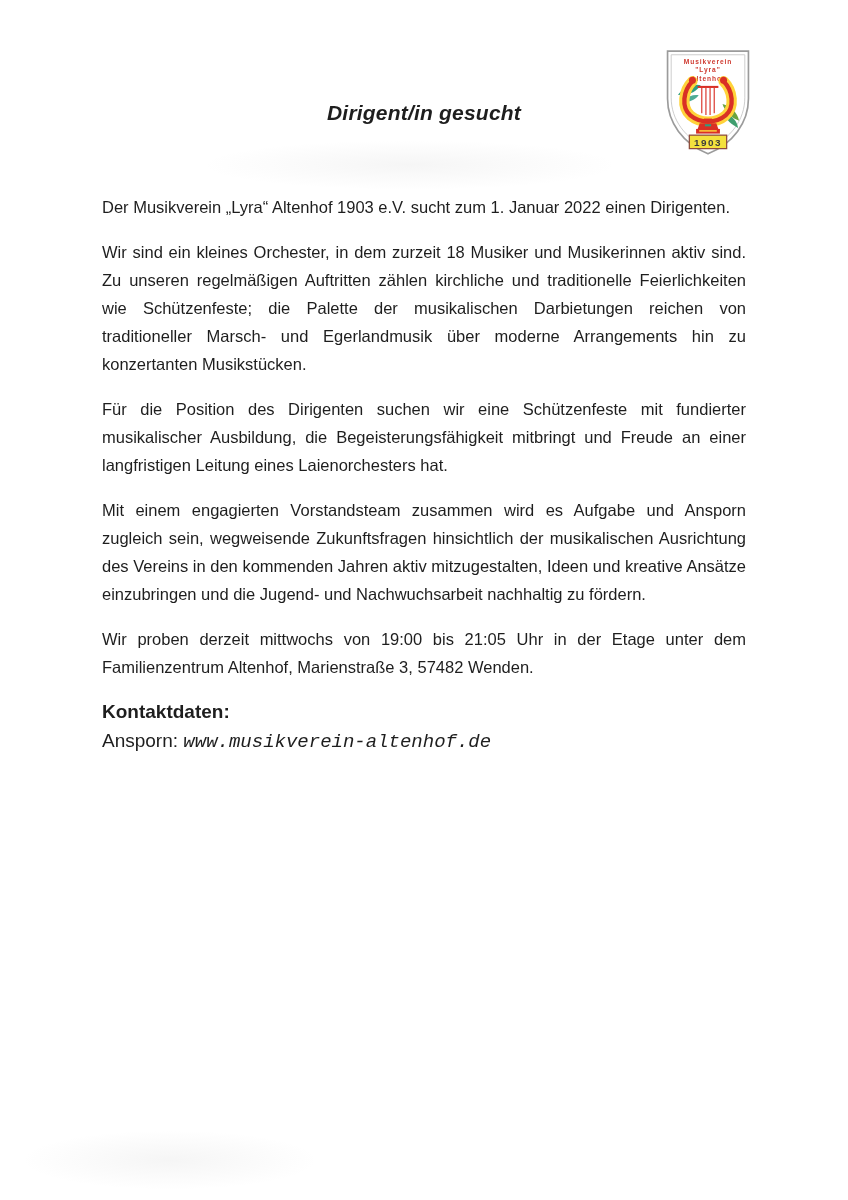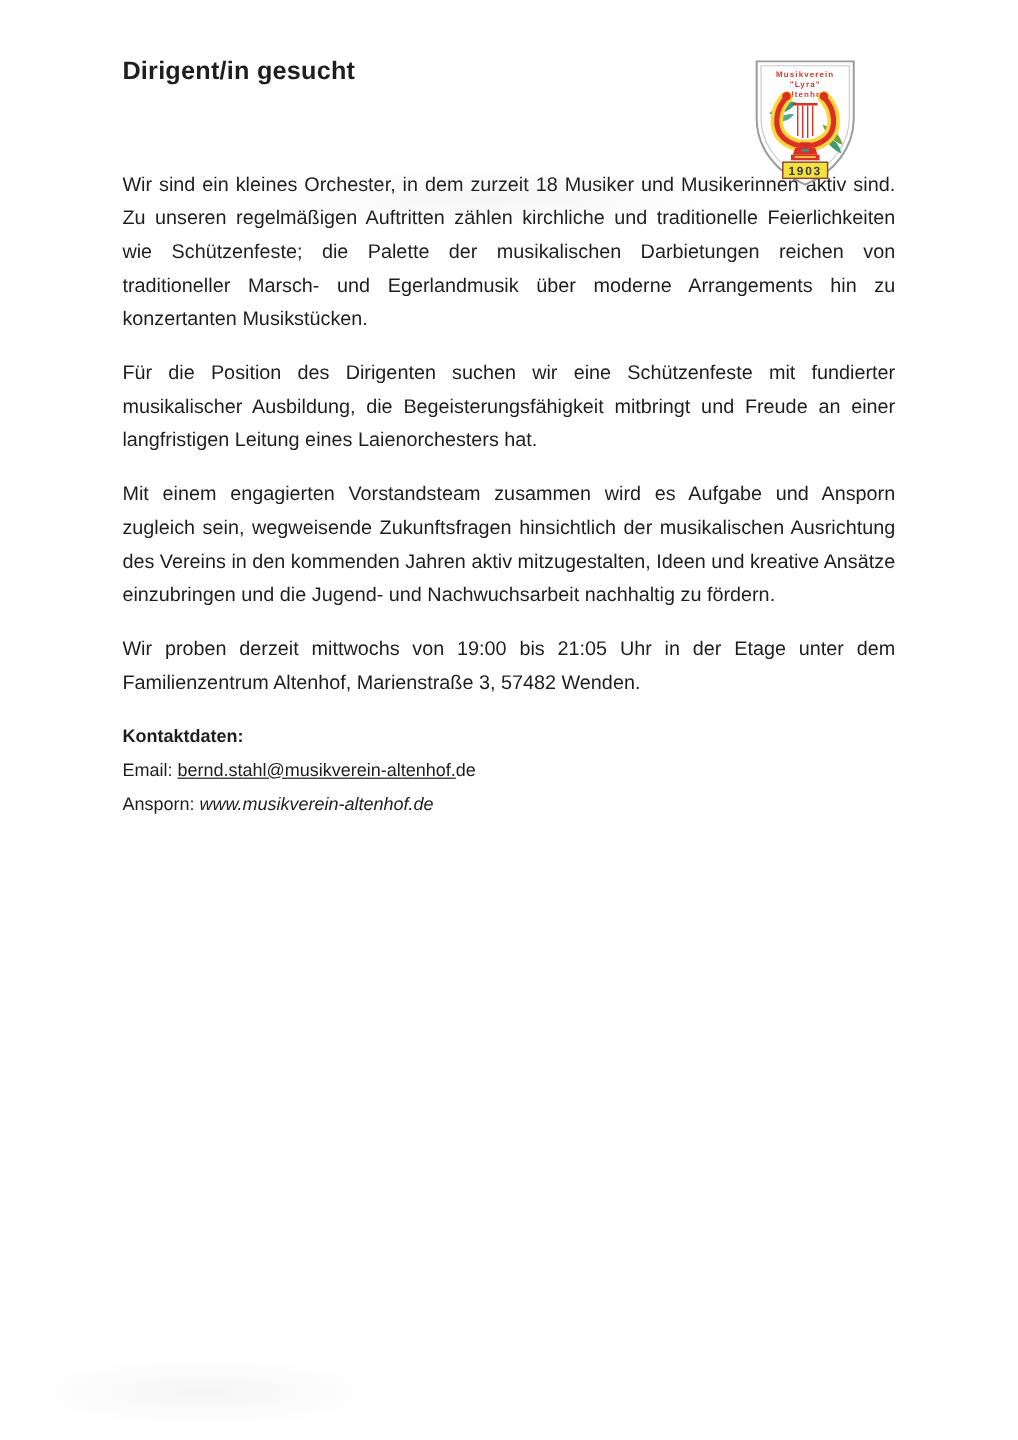--- a/index.html
+++ b/index.html
@@ -15,55 +15,57 @@
     font-family: "Liberation Sans", sans-serif;
     color: #1e1e1e;
     box-sizing: border-box;
     overflow: hidden;
   }
   .content {
     padding: 0 102px;
   }
   .doc-title {
     margin: 0 0 68px 0;
-    padding-top: 48px;
+    padding-top: 101px;
     font-size: 21px;
     line-height: 24px;
     font-weight: 700;
-    text-align: left;
+    text-align: center;
     letter-spacing: 0.2px;
+    font-style: italic;
   }
   p.body-par {
     margin: 0 0 17px 0;
     font-size: 16.5px;
     line-height: 28px;
     text-align: justify;
   }
   .contact {
-    font-size: 15px;
+    font-size: 19px;
     line-height: 28.5px;
   }
   .contact p {
     margin: 0;
   }
   .contact-heading {
     font-weight: 700;
   }
   .email-link {
     color: #1e1e1e;
     text-decoration: underline;
     cursor: pointer;
   }
   .homepage-url {
     font-style: italic;
+    font-family: Liberation Mono, monospace;
   }
   
   .crest {
     position: absolute;
-    left: 625px;
+    left: 662px;
     top: 47px;
     width: 92px;
     height: 112px;
   }
   .crest svg {
     width: 100%;
     height: 100%;
     display: block;
   }
   .crest-name {
@@ -135,25 +137,25 @@
       </g>
 
       <rect x="26" y="85" width="36" height="13" fill="#f4e13d" stroke="#8c4a3c" stroke-width="1.2"></rect>
       <text class="year-text" x="44" y="95">1903</text>
     </svg>
   </div>
 
   <div class="content">
     <h1 class="doc-title">Dirigent/in gesucht</h1>
 
+    <p class="body-par">Der Musikverein „Lyra“ Altenhof 1903 e.V. sucht zum 1. Januar 2022 einen Dirigenten.</p>
     <p class="body-par">Wir sind ein kleines Orchester, in dem zurzeit 18 Musiker und Musikerinnen aktiv sind. Zu unseren regelmäßigen Auftritten zählen kirchliche und traditionelle Feierlichkeiten wie Schützenfeste; die Palette der musikalischen Darbietungen reichen von traditioneller Marsch- und Egerlandmusik über moderne Arrangements hin zu konzertanten Musikstücken.</p>
     <p class="body-par">Für die Position des Dirigenten suchen wir eine Schützenfeste mit fundierter musikalischer Ausbildung, die Begeisterungsfähigkeit mitbringt und Freude an einer langfristigen Leitung eines Laienorchesters hat.</p>
     <p class="body-par">Mit einem engagierten Vorstandsteam zusammen wird es Aufgabe und Ansporn zugleich sein, wegweisende Zukunftsfragen hinsichtlich der musikalischen Ausrichtung des Vereins in den kommenden Jahren aktiv mitzugestalten, Ideen und kreative Ansätze einzubringen und die Jugend- und Nachwuchsarbeit nachhaltig zu fördern.</p>
     <p class="body-par">Wir proben derzeit mittwochs von 19:00 bis 21:05 Uhr in der Etage unter dem Familienzentrum Altenhof, Marienstraße 3, 57482 Wenden.</p>
 
     <div class="contact">
       <p class="contact-heading">Kontaktdaten:</p>
-      <p><span>Email: </span><a class="email-link">bernd.stahl@musikverein-altenhof.</a><span>de</span></p>
       <p><span>Ansporn: </span><span class="homepage-url">www.musikverein-altenhof.de</span></p>
     </div>
   </div>
 
 </div>
 
 </body></html>

